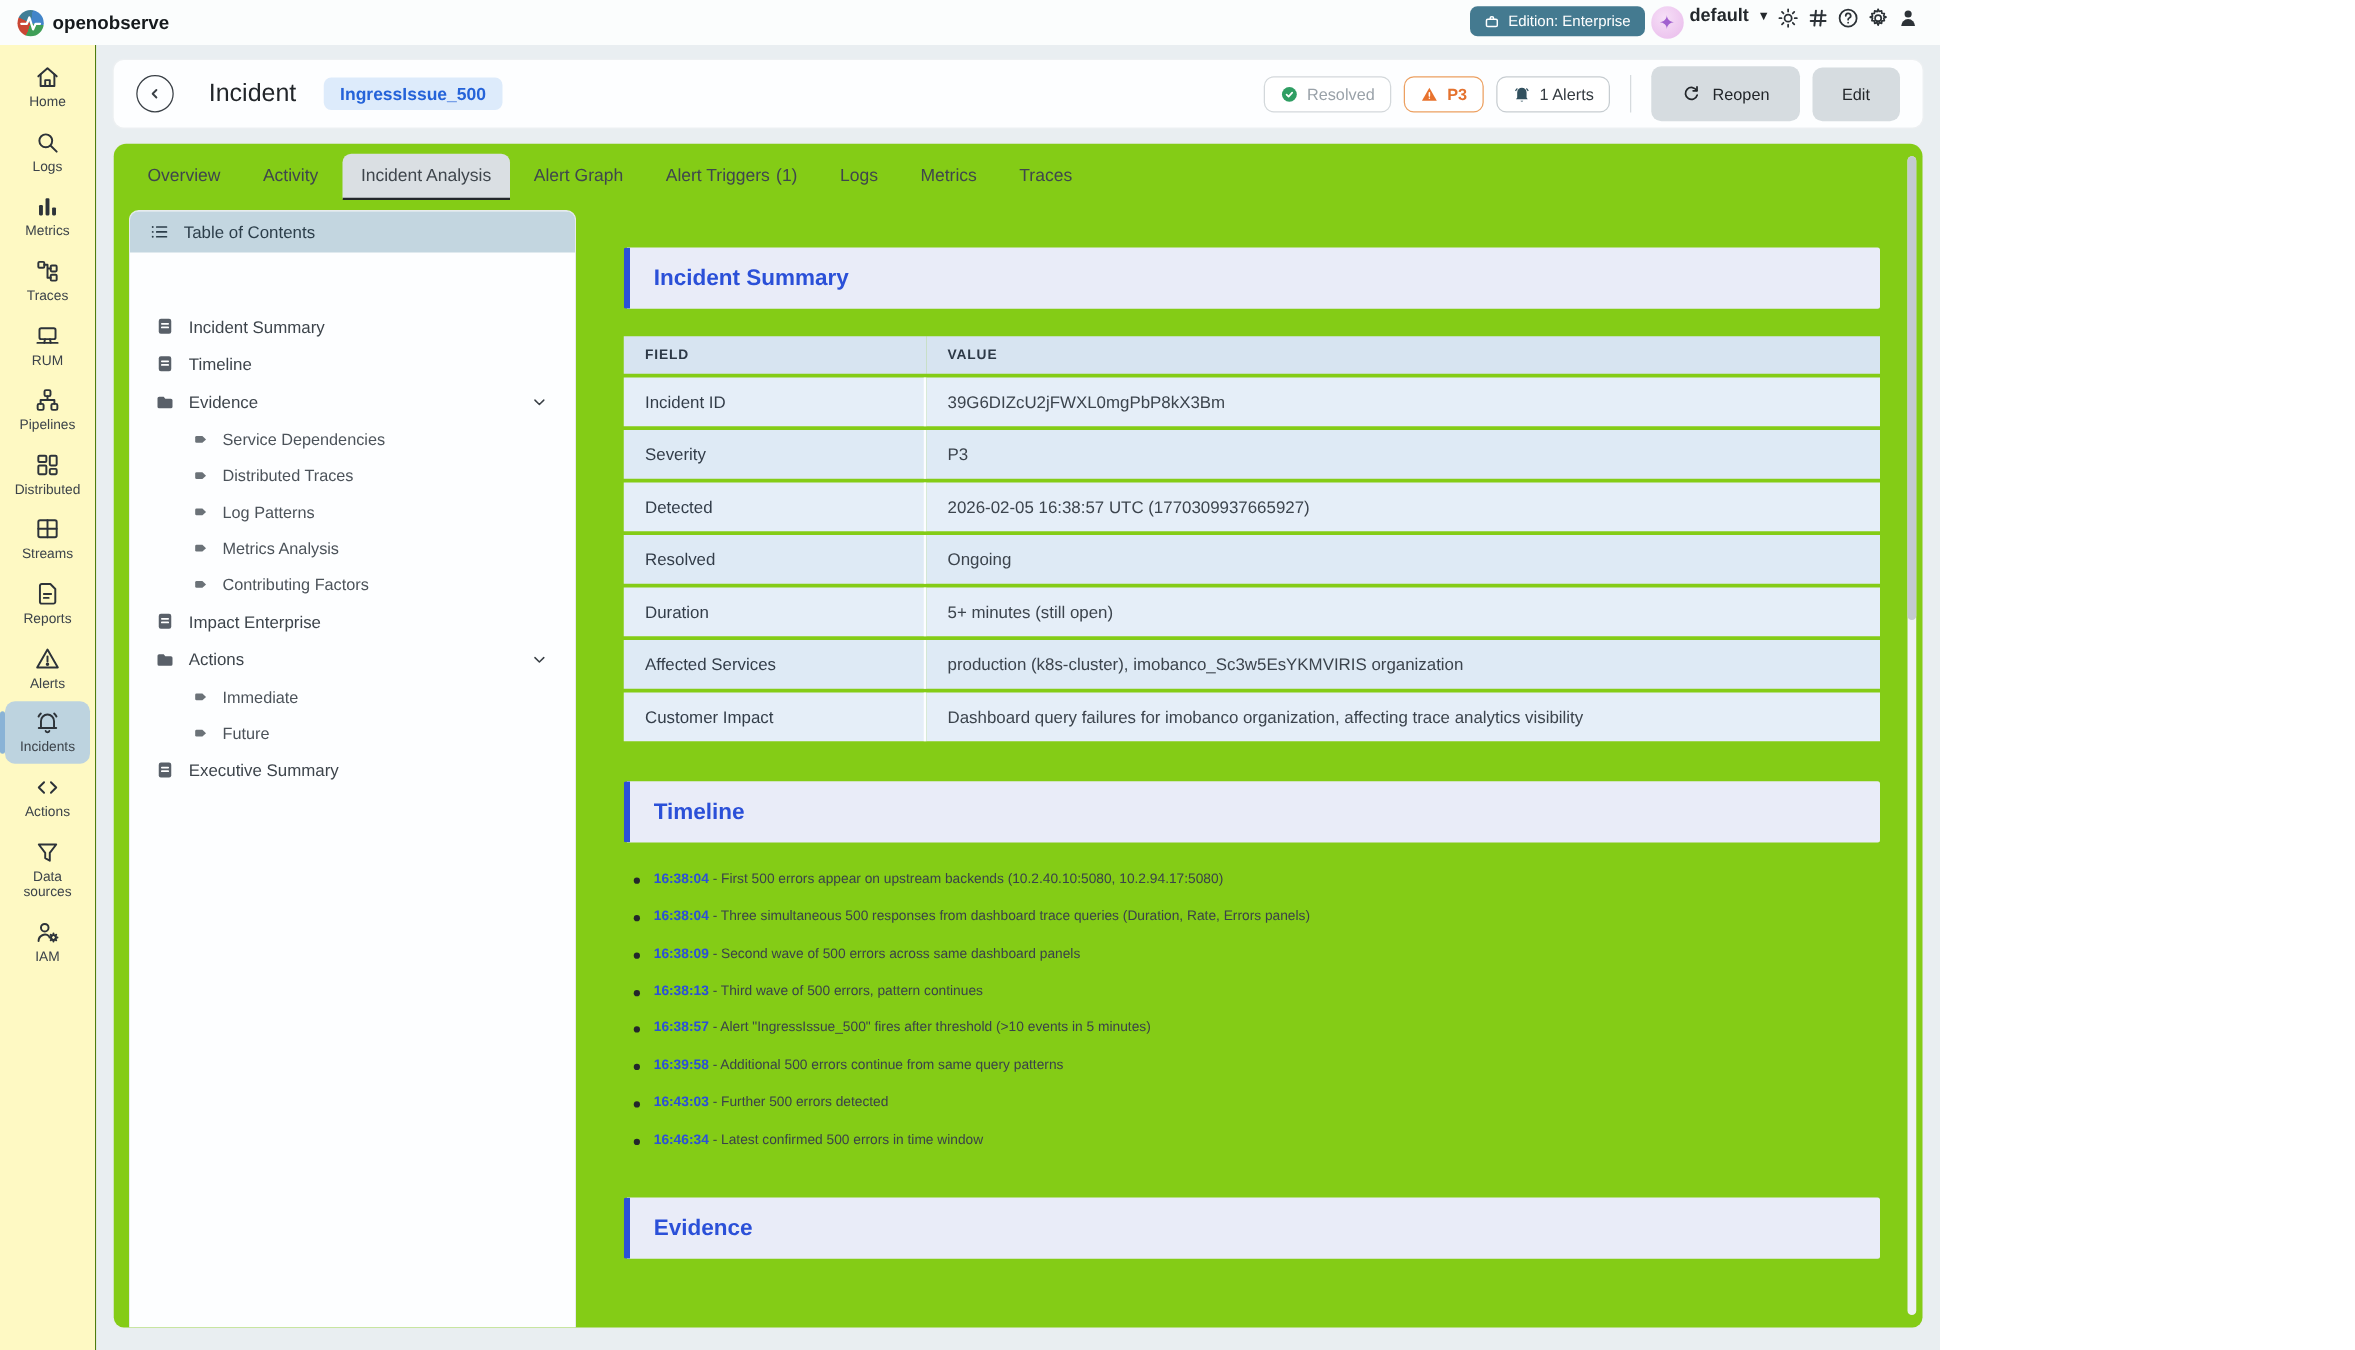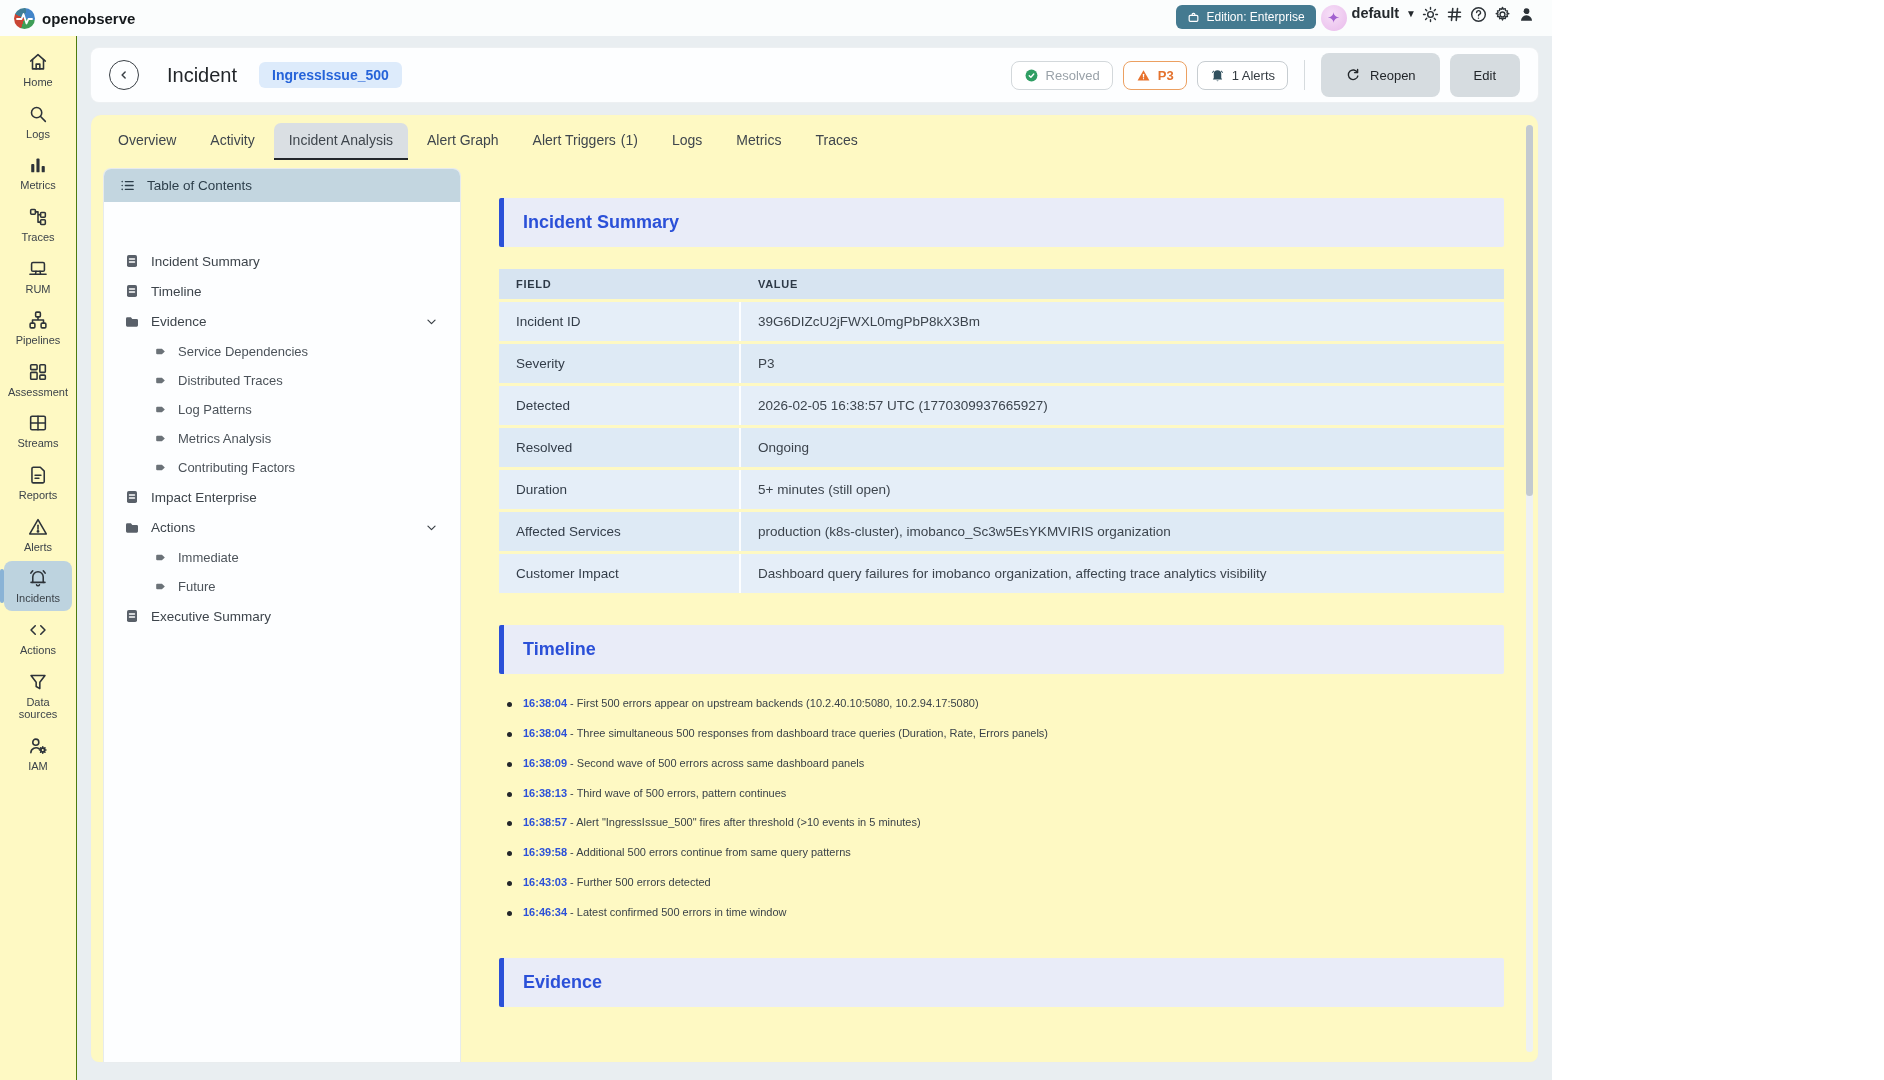--- a/index.html
+++ b/index.html
@@ -46,21 +46,21 @@
   .chip.resolved { color:#9aa2a9; }
   .chip.sev { border-color:#eca061; color:#e4722e; font-weight:600; }
   .chip.alerts { color:#343b41; border-color:#c7cdd1; cursor:pointer; }
   .chip.alerts .ci { color:#31505e; }
   .vdiv { width:1px; height:30px; background:#d6dbde; margin:0 6px; }
   .btn { background:#d6dce0; border:none; border-radius:8px; padding:14px 24px; font-size:13px; color:#22262a; display:flex; align-items:center; gap:9px; font-weight:500; cursor:pointer; font-family:inherit; }
   .btn .bi { width:16px; height:16px; display:inline-flex; }
   .btn .bi svg { width:100%; height:100%; }
 
   
-  .content-card { flex:1; min-height:0; margin-top:13px; margin-bottom:18px; background:#fef9c3; border-radius:10px 10px 8px 8px; box-shadow:0 0 0 1px #e9edef; display:flex; flex-direction:column; overflow:hidden; position:relative; }
+  .content-card { flex:1; min-height:0; margin-top:13px; margin-bottom:18px; background:#84cc16; border-radius:10px 10px 8px 8px; box-shadow:0 0 0 1px #e9edef; display:flex; flex-direction:column; overflow:hidden; position:relative; }
 
   .tabs { flex:none; display:flex; align-items:flex-end; gap:4px; padding:8px 12px 0 12px; }
   .tab { padding:9px 15px 10px; font-size:14px; color:#3f464d; border-radius:7px 7px 0 0; cursor:pointer; border-bottom:2.5px solid transparent; white-space:nowrap; }
   .tab.active { background:#dadfe3; border-bottom:2.5px solid #23272b; }
   .tab .badge { margin-left:5px; }
 
   .body-row { flex:1; min-height:0; display:flex; gap:24px; padding:8px 30px 0 12px; }
 
   
   .toc { width:358px; flex:none; background:#fdfeff; border-radius:8px 8px 0 0; border:1px solid #e7ebed; border-bottom:none; display:flex; flex-direction:column; overflow:hidden;gap:28px; }
@@ -212,21 +212,21 @@
             </svg></span>
           <span class="lb">Pipelines</span>
         </div>
         <div class="sb-item">
           <span class="ic"><svg viewBox="0 0 24 24" fill="none" stroke="currentColor" stroke-width="1.7" stroke-linecap="round" stroke-linejoin="round">
               <rect x="4" y="4" width="7" height="5.4" rx="1"></rect>
               <rect x="4" y="12.4" width="7" height="7.6" rx="1"></rect>
               <rect x="14" y="4" width="6" height="8.4" rx="1"></rect>
               <rect x="14" y="15.4" width="6" height="4.6" rx="1"></rect>
             </svg></span>
-          <span class="lb">Assessment</span>
+          <span class="lb">Distributed</span>
         </div>
         <div class="sb-item">
           <span class="ic"><svg viewBox="0 0 24 24" fill="none" stroke="currentColor" stroke-width="1.7" stroke-linecap="round" stroke-linejoin="round">
               <rect x="4" y="4.6" width="16" height="14.8" rx="1.5"></rect>
               <path d="M4 12 H20 M12 4.6 V19.4"></path>
             </svg></span>
           <span class="lb">Streams</span>
         </div>
         <div class="sb-item">
           <span class="ic"><svg viewBox="0 0 24 24" fill="none" stroke="currentColor" stroke-width="1.7" stroke-linecap="round" stroke-linejoin="round">

